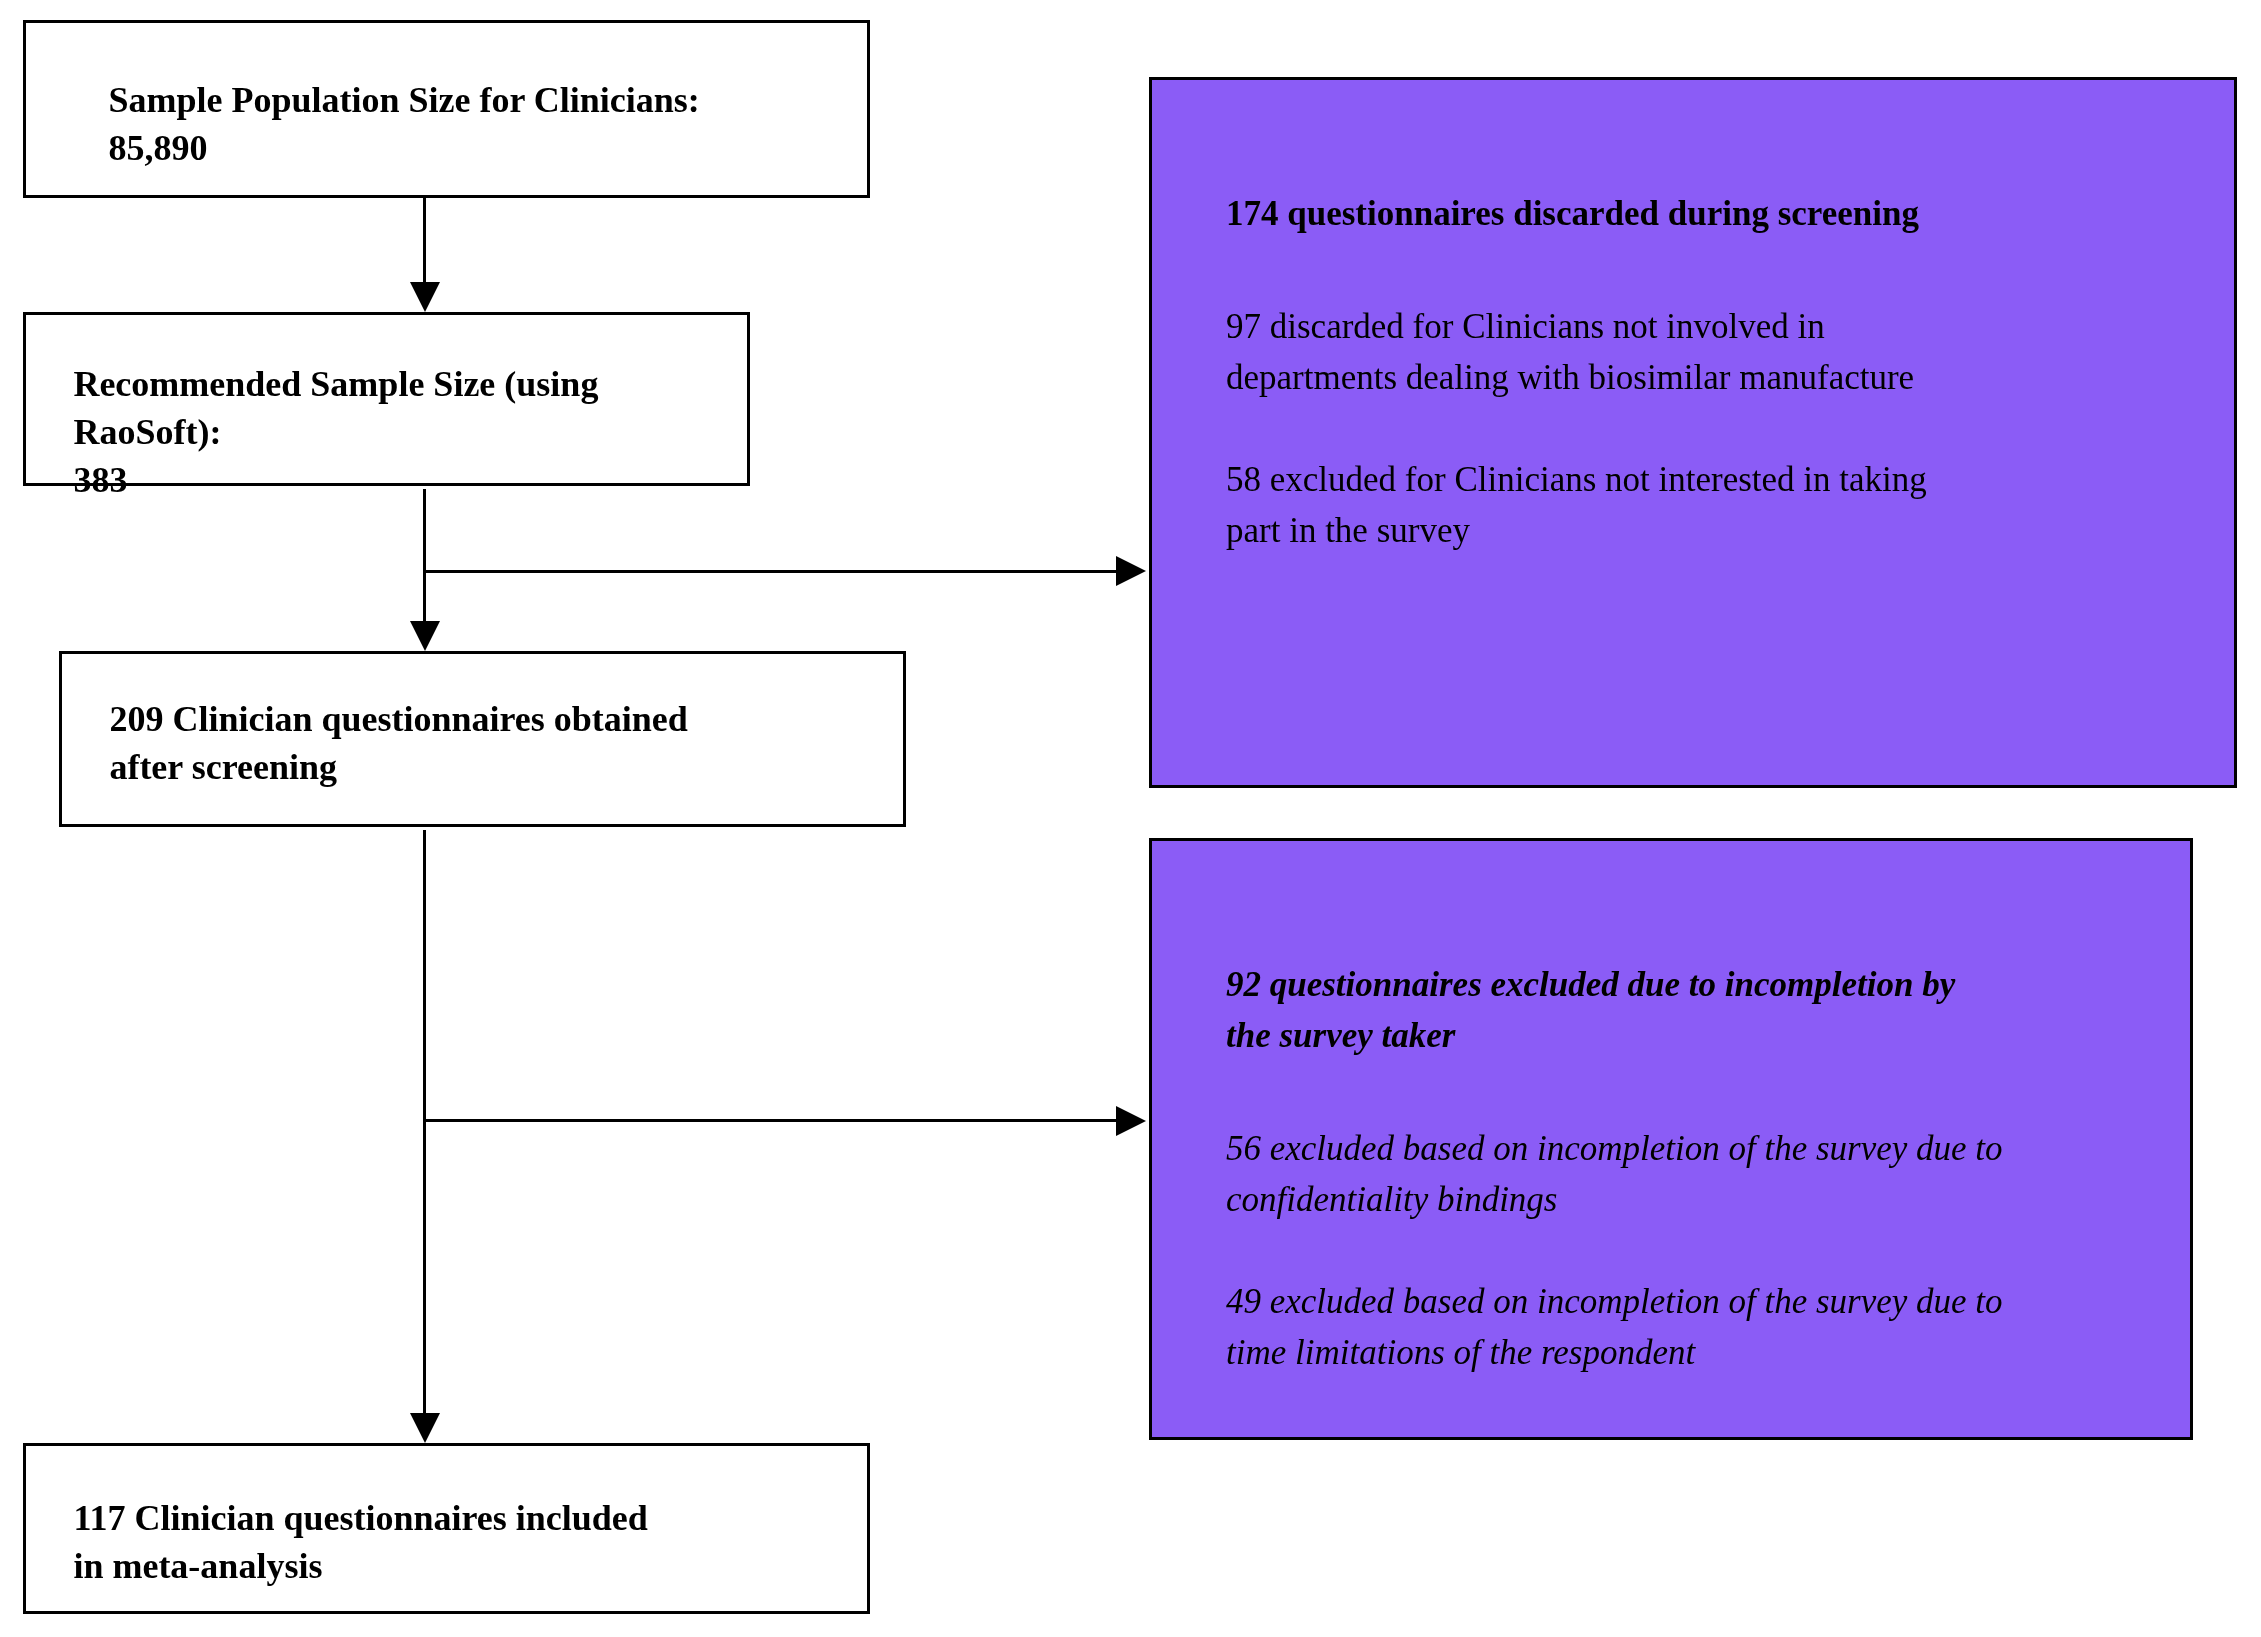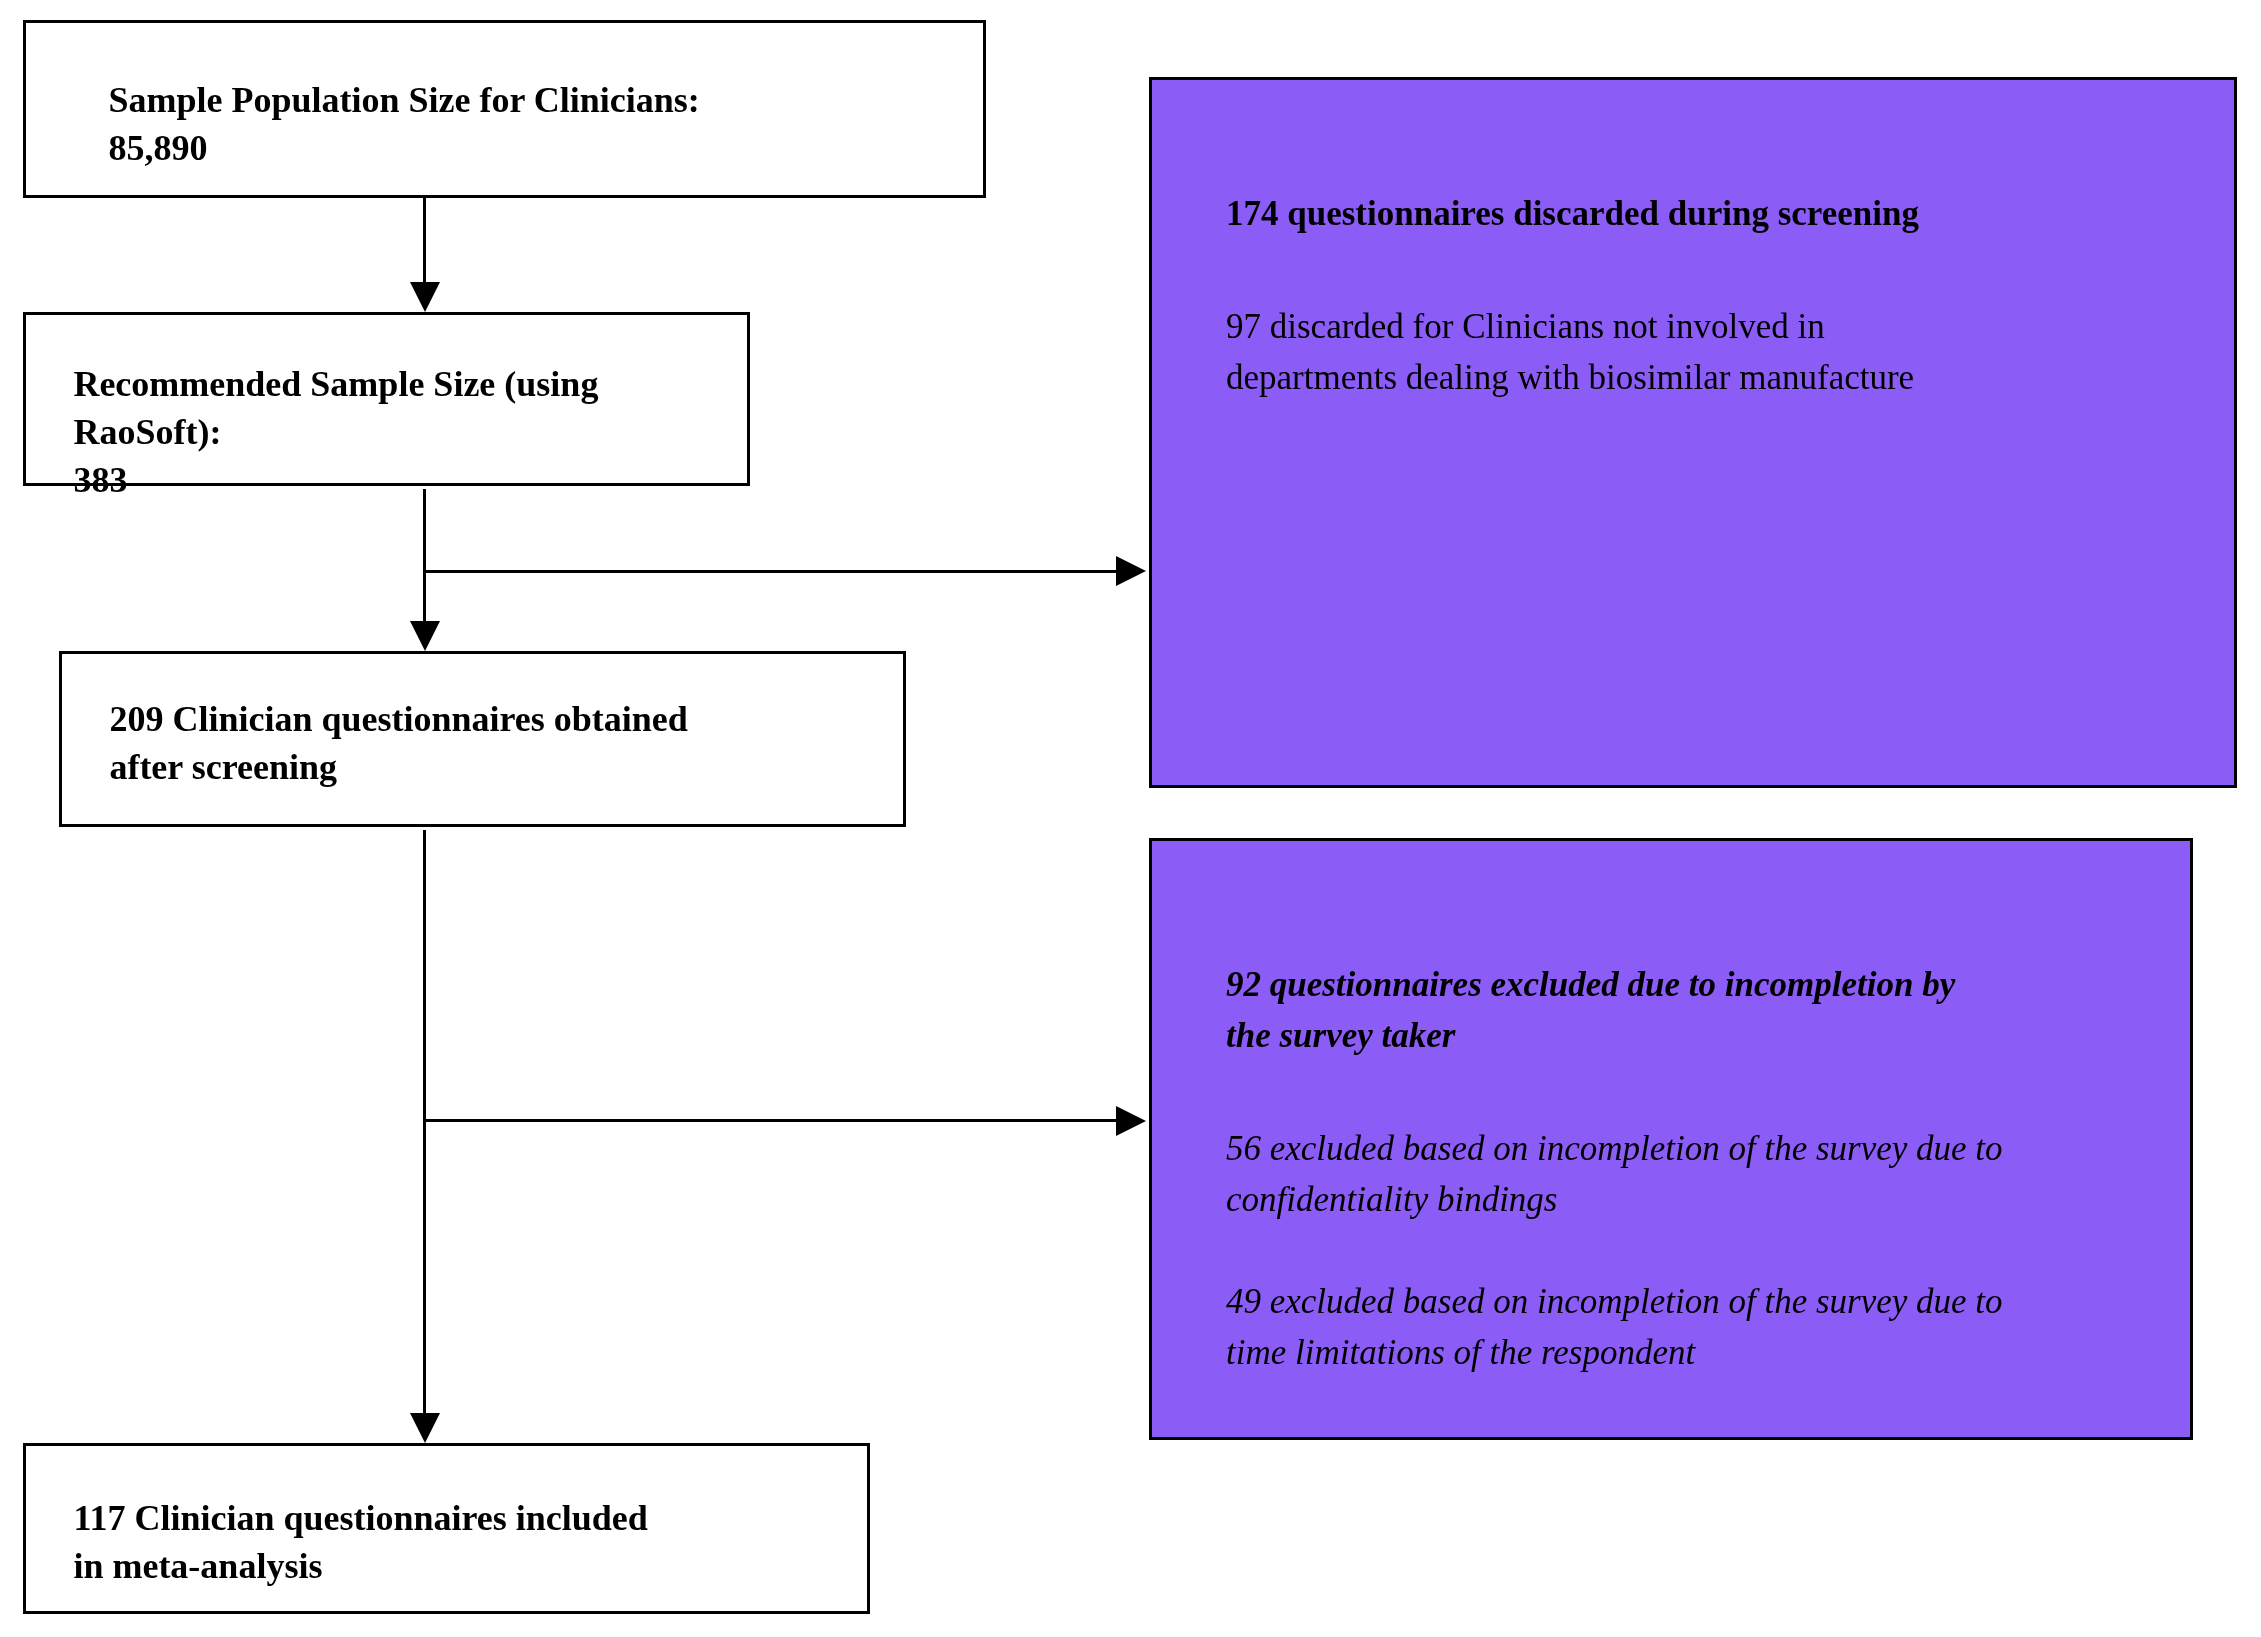--- a/index.html
+++ b/index.html
@@ -73,21 +73,21 @@
     border-top: 15px solid transparent;
     border-bottom: 15px solid transparent;
     border-left: 30px solid #000000;
   }
 </style>
 </head>
 <body>
 
 <div id="canvas">
 
-  <div class="flow-box" style="left:23.4px; top:19.5px; width:963px; height:178px;">
+  <div class="flow-box" style="left:23.4px; top:19.5px; width:847px; height:178px;">
     <div class="box-text" style="padding:53px 15.6px 0 82px;">Sample Population Size for Clinicians:
 85,890</div>
   </div>
 
   <div class="flow-box" style="left:23.4px; top:312px; width:727px; height:174px;">
     <div class="box-text" style="padding:45px 15.6px 0 47px;">Recommended Sample Size (using RaoSoft):
 383</div>
   </div>
 
   <div class="flow-box" style="left:23.4px; top:651px; width:847px; height:176px;margin-left:36px;">
@@ -98,20 +98,22 @@
   <div class="flow-box" style="left:23.4px; top:1443px; width:847px; height:171px;">
     <div class="box-text" style="padding:48px 15.6px 0 47px;">117 Clinician questionnaires included
 in meta-analysis</div>
   </div>
 
   <div class="side-box" style="left:1149px; top:77px; width:1088px; height:711px;">
     <div style="padding:108px 23.4px 0 74px;">
       <div class="box-heading">174 questionnaires discarded during screening</div>
       <div class="box-item">97 discarded for Clinicians not involved in
 departments dealing with biosimilar manufacture</div>
+      <div class="box-item">58 excluded for Clinicians not interested in taking
+part in the survey</div>
     </div>
   </div>
 
   <div class="side-box" style="left:1149px; top:838px; width:1044px; height:602px;font-style:italic;">
     <div style="padding:118px 23.4px 0 74px;">
       <div class="box-heading">92 questionnaires excluded due to incompletion by
 the survey taker</div>
       <div class="box-item">56 excluded based on incompletion of the survey due to
 confidentiality bindings</div>
       <div class="box-item">49 excluded based on incompletion of the survey due to

